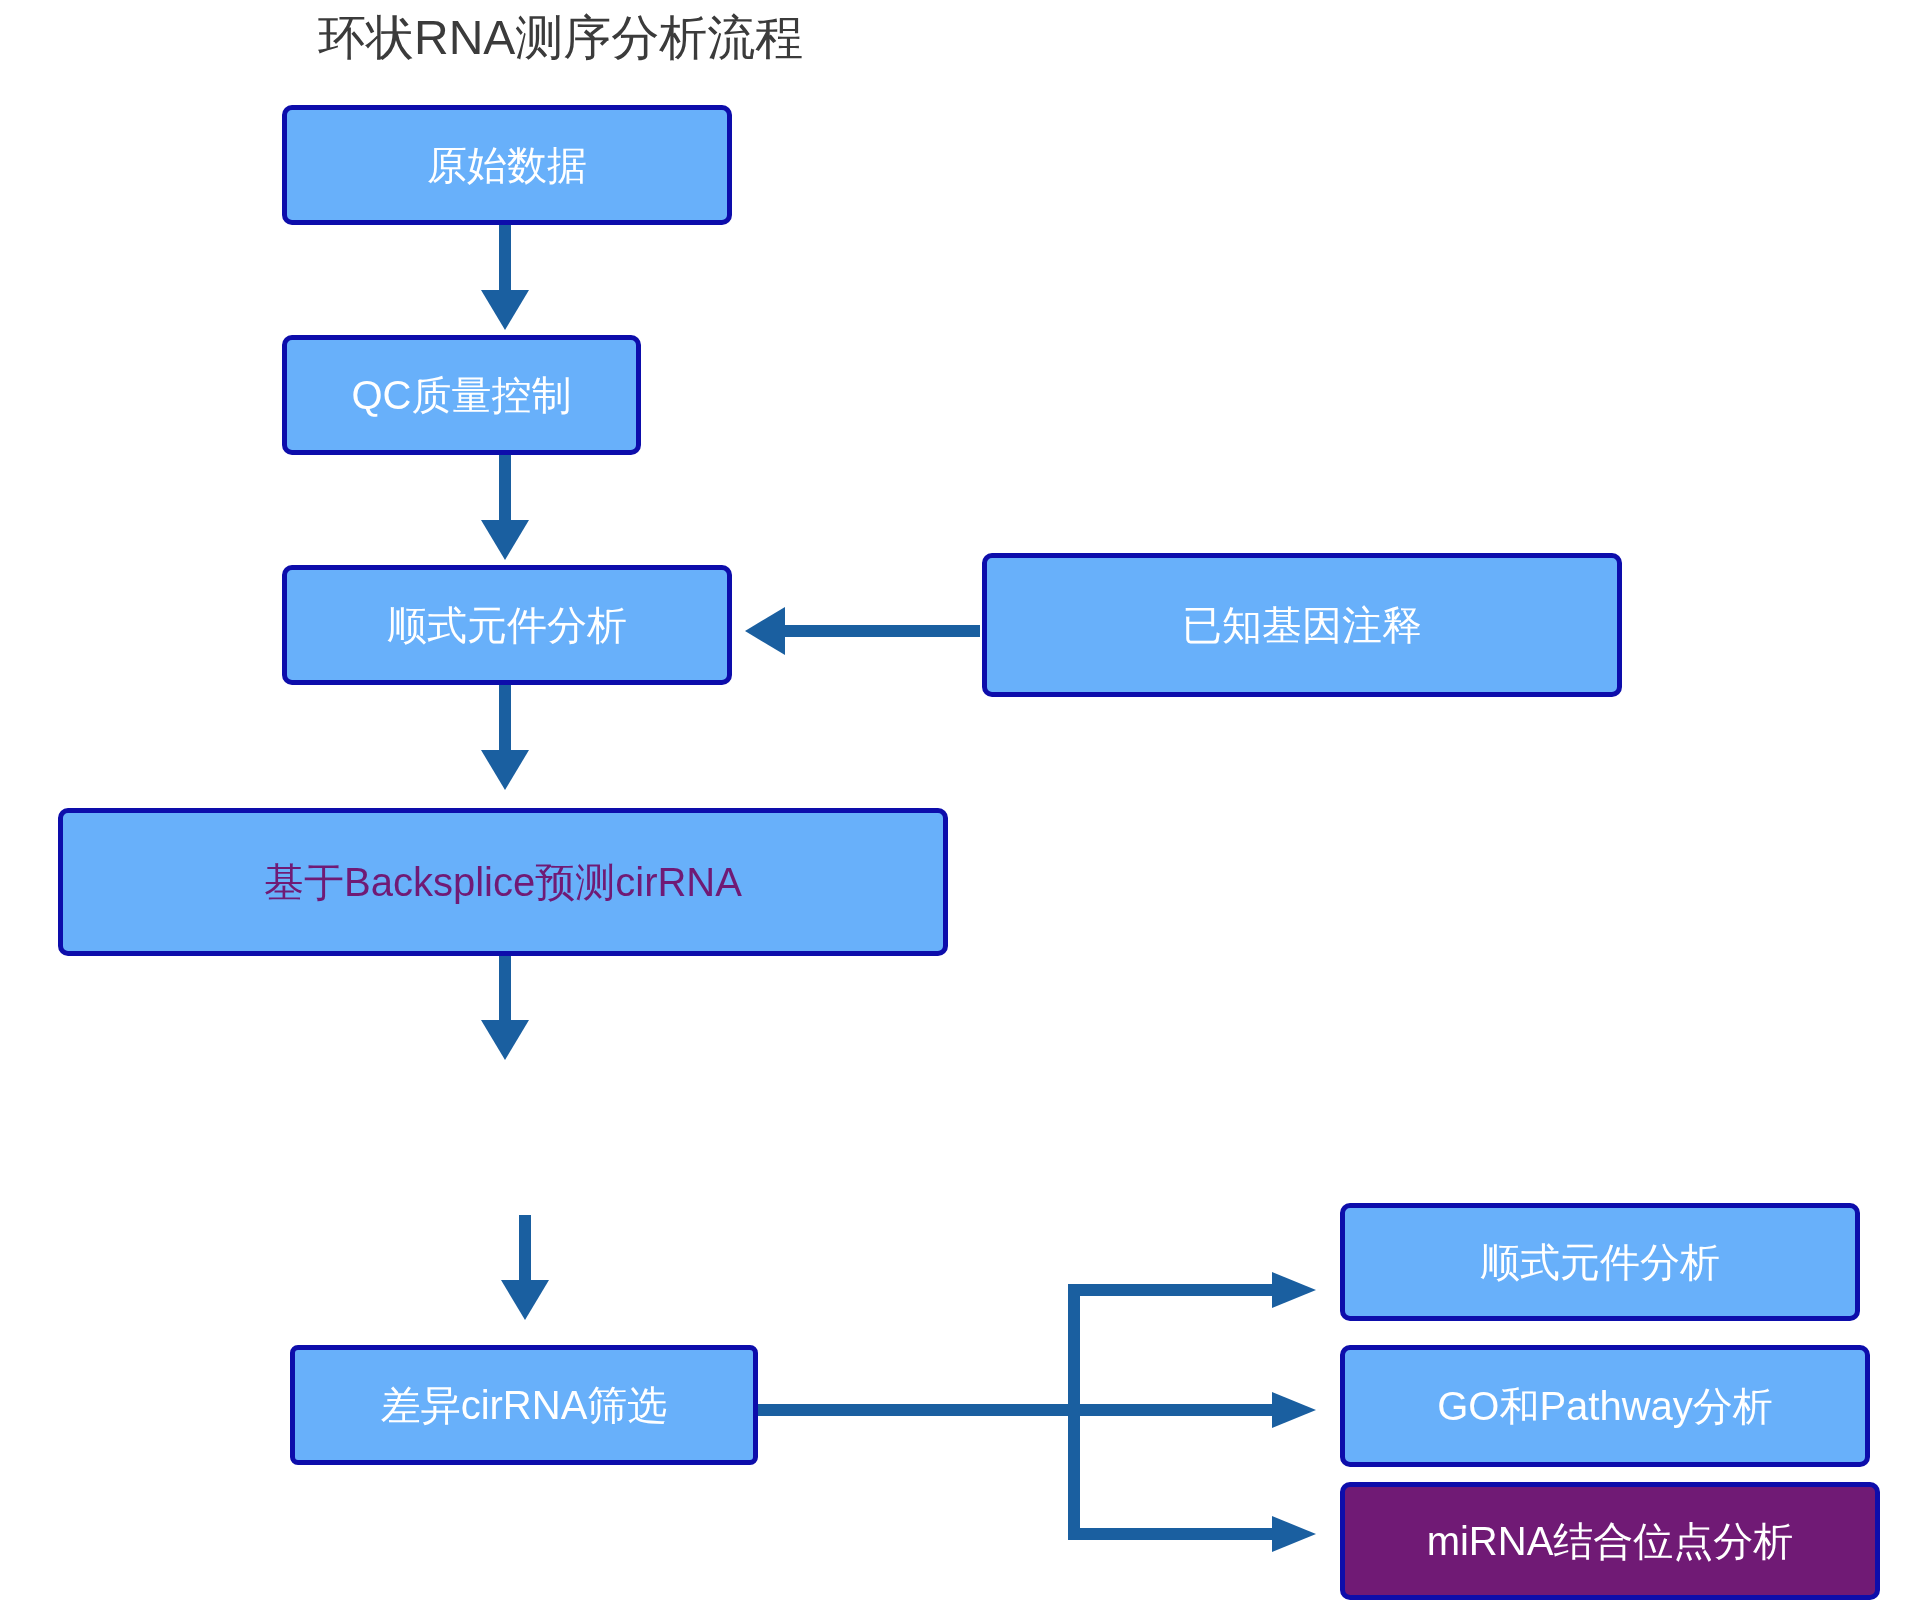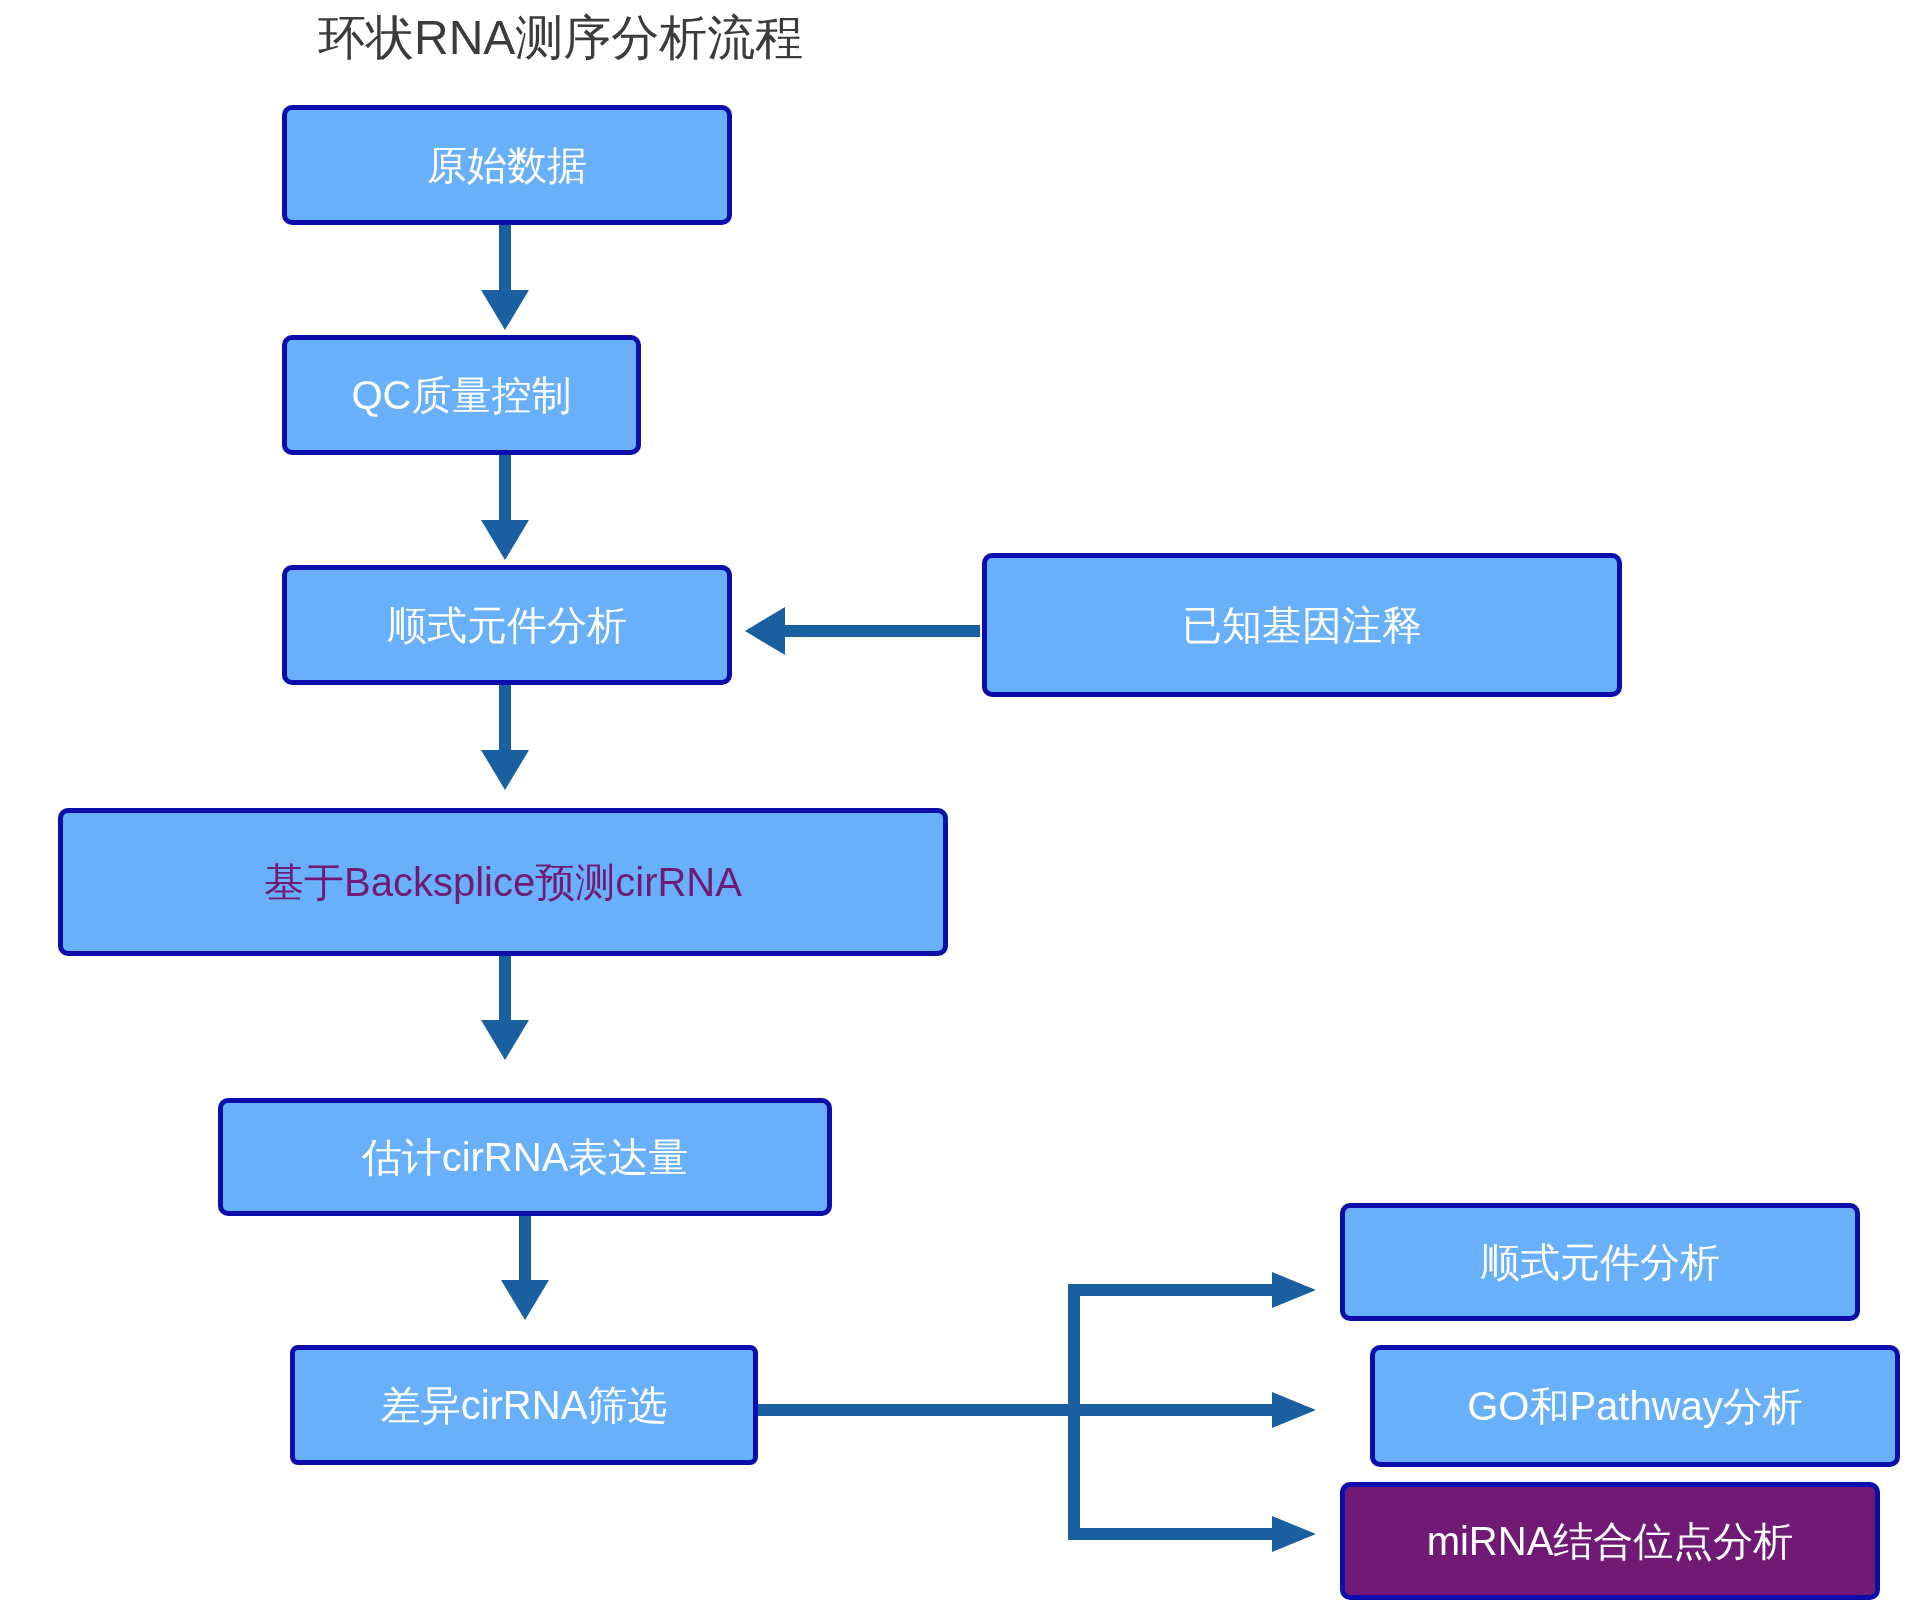--- a/index.html
+++ b/index.html
@@ -131,33 +131,30 @@
   </div>
 
   <div class="node" style="left: 982px; top: 553px; width: 640px; height: 144px; background: rgb(104, 176, 250); border-color: rgb(13, 13, 171); color: rgb(255, 255, 255);">
     <span>已知基因注释</span>
   </div>
 
   <div class="node" style="left: 58px; top: 808px; width: 890px; height: 148px; background: rgb(104, 176, 250); border-color: rgb(13, 13, 171); color: #701a75;">
     <span>基于Backsplice预测cirRNA</span>
   </div>
 
-  <div class="node" style="left: 218px; top: 1098px; width: 614px; height: 118px; background: rgb(104, 176, 250); border-color: rgb(13, 13, 171); color: rgb(255, 255, 255);">
-    <span>估计cirRNA表达量</span>
-  </div>
 
   <div class="node" style="left: 290px; top: 1345px; width: 468px; height: 120px; background: rgb(104, 176, 250); border-color: rgb(13, 13, 171); color: rgb(255, 255, 255); border-radius: 8px;">
     <span>差异cirRNA筛选</span>
   </div>
 
   <div class="node" style="left: 1340px; top: 1203px; width: 520px; height: 118px; background: rgb(104, 176, 250); border-color: rgb(13, 13, 171); color: rgb(255, 255, 255);">
     <span>顺式元件分析</span>
   </div>
 
-  <div class="node" style="left: 1340px; top: 1345px; width: 530px; height: 122px; background: rgb(104, 176, 250); border-color: rgb(13, 13, 171); color: rgb(255, 255, 255); margin-left: 30px;">
+  <div class="node" style="left: 1340px; top: 1345px; width: 530px; height: 122px; background: rgb(104, 176, 250); border-color: rgb(13, 13, 171); color: rgb(255, 255, 255);">
     <span>GO和Pathway分析</span>
   </div>
 
   <div class="node" style="left: 1340px; top: 1482px; width: 540px; height: 118px; background: #701a75; border-color: rgb(13, 13, 171); color: rgb(255, 255, 255);">
     <span>miRNA结合位点分析</span>
   </div>
 
 </div>
 
 </body></html>

